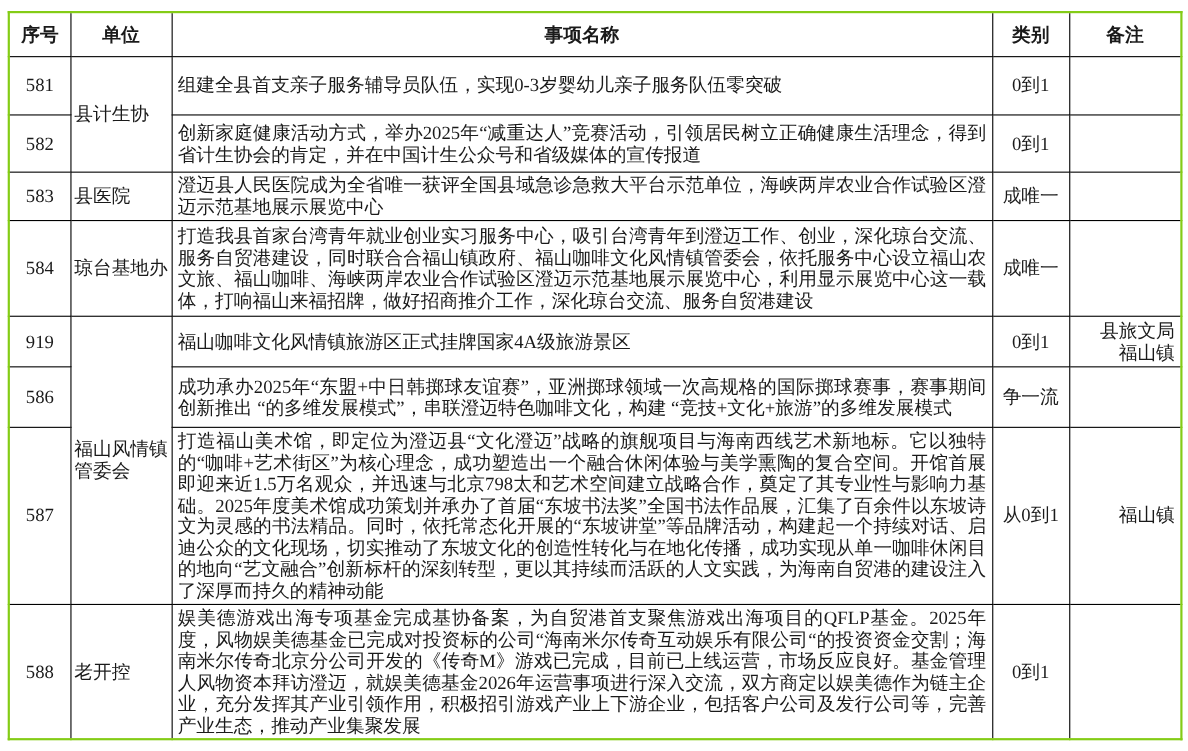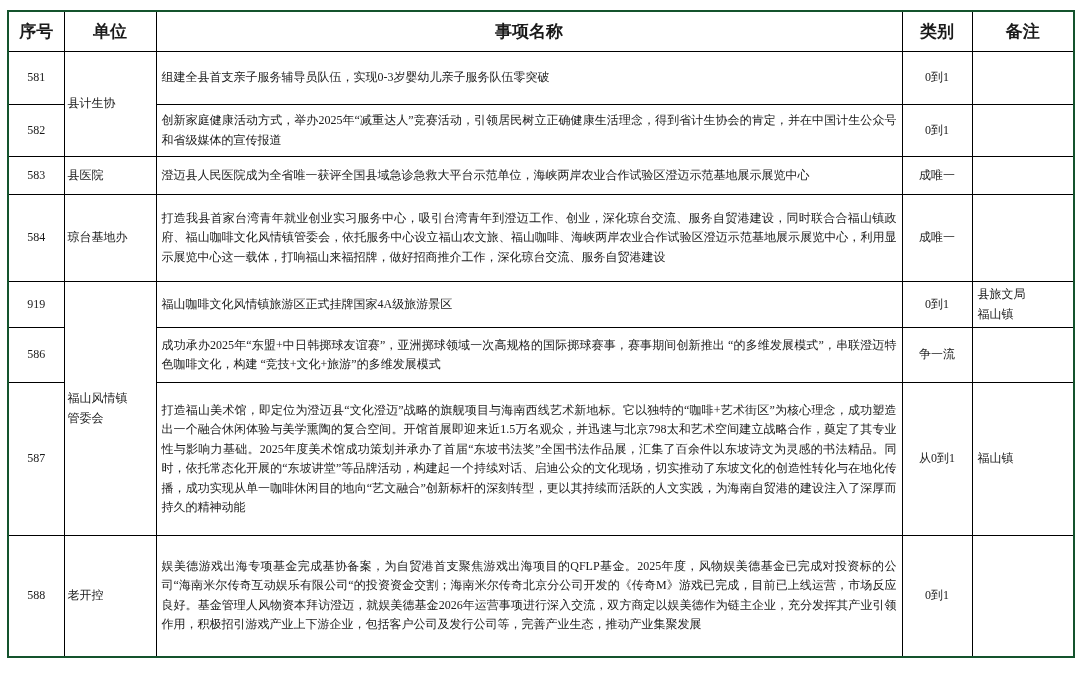--- a/index.html
+++ b/index.html
@@ -6,44 +6,44 @@
   body{
     width:1080px;height:683px;overflow:hidden;
     font-family:"Liberation Serif","DejaVu Serif",serif;
     color:#1a1a1a;
   }
   .page{padding:10px 7px;}
   table{
     border-collapse:collapse;
     table-layout:fixed;
     width:1066px;
-    border:2px solid #14532d;
+    border:2px solid #84cc16;
     background:#fff;
   }
   th,td{
     border:1.5px solid #000;
     vertical-align:middle;
-    font-size:12px;
+    font-size:17px;
     line-height:19.5px;
     padding:2px 5px;
     overflow:hidden;
     word-break:break-all;
   }
   thead th{
     font-weight:bold;
     font-size:17px;
     text-align:center;
     height:39px;
     padding:0 2px;
   }
   td.cell-no{text-align:center;padding:0 2px;}
   td.cell-unit{text-align:left;white-space:pre-line;padding:2px 3px;}
   td.cell-item{text-align:justify;}
   td.cell-category{text-align:center;padding:0 2px;}
-  td.cell-remark{text-align:left;white-space:pre-line;}
+  td.cell-remark{text-align:right;white-space:pre-line;}
   tbody tr.r0{height:53px;}
   tbody tr.r1{height:52px;}
   tbody tr.r2{height:38px;}
   tbody tr.r3{height:87px;}
   tbody tr.r4{height:46px;}
   tbody tr.r5{height:55px;}
   tbody tr.r6{height:153px;}
   tbody tr.r7{height:121px;}
 </style>
 </head>

